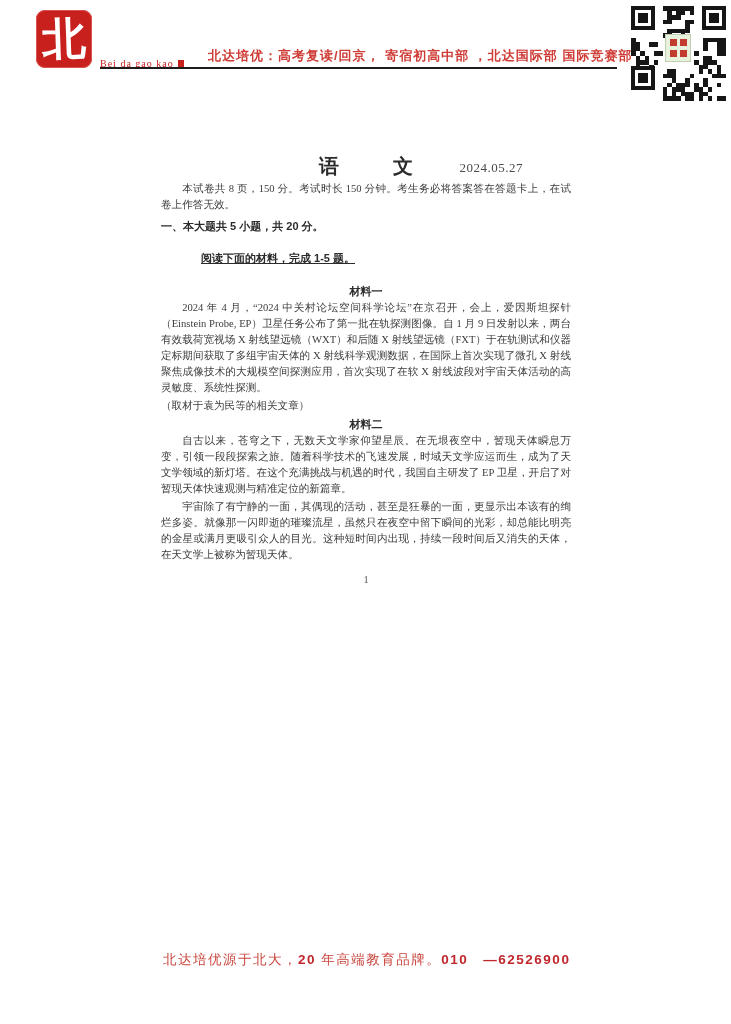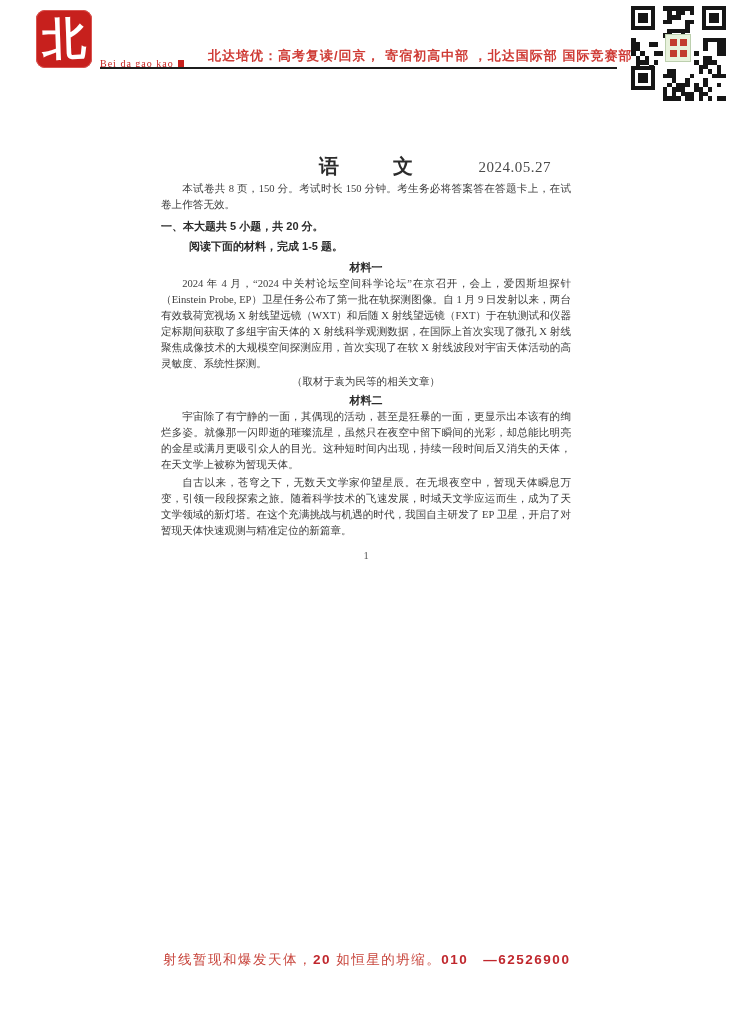--- a/index.html
+++ b/index.html
@@ -83,35 +83,35 @@
   }
   .subject-row{
     position:relative;height:26px;margin-bottom:3px;
     display:flex;align-items:flex-end;justify-content:center;gap:54px;
   }
   .subject-char{
     font-size:20px;font-weight:bold;color:#2b2b2b;line-height:24px;
     font-family:"Liberation Sans","DejaVu Sans",sans-serif;
   }
   .exam-date{
-    position:absolute;right:20px;bottom:2px;
-    font-size:15px;color:#4a4a4a;letter-spacing:.5px;
+    position:absolute;right:48px;bottom:2px;
+    font-size:13px;color:#4a4a4a;letter-spacing:.5px;
   }
   .instructions{
     text-indent:2em;margin:0 0 5px 0;color:#3c3c3c;
   }
   .bold-sans{
     font-family:"Liberation Sans","DejaVu Sans",sans-serif;
     font-weight:bold;color:#2b2b2b;font-size:11px;line-height:16.5px;
   }
   .section-heading{margin:0;}
-  .reading-instruction{margin:4px;padding-left:24px;}
+  .reading-instruction{margin:16px;padding-left:24px;text-decoration:underline;}
   .material-heading{text-align:center;margin:1px 0;}
   .para{text-indent:2em;margin:0 0 2px 0;}
-  .attribution{text-align:center;margin:0 0 2px 0;}
+  .attribution{text-align:left;margin:0 0 2px 0;}
   .page-number{
     text-align:center;margin-top:10px;font-size:10.5px;color:#555;
   }
   
   .footer{
     position:absolute;left:163px;top:951px;
     color:#c8453c;font-size:13.5px;letter-spacing:1.5px;
     font-family:"Liberation Sans","DejaVu Sans",sans-serif;
     white-space:nowrap;
   }
@@ -267,19 +267,19 @@
   <p class="instructions">本试卷共 8 页，150 分。考试时长 150 分钟。考生务必将答案答在答题卡上，在试卷上作答无效。</p>
 
   <p class="bold-sans section-heading">一、本大题共 5 小题，共 20 分。</p>
   <p class="bold-sans reading-instruction">阅读下面的材料，完成 1-5 题。</p>
 
   <p class="bold-sans material-heading">材料一</p>
   <p class="para">2024 年 4 月，“2024 中关村论坛空间科学论坛”在京召开，会上，爱因斯坦探针（Einstein Probe, EP）卫星任务公布了第一批在轨探测图像。自 1 月 9 日发射以来，两台有效载荷宽视场 X 射线望远镜（WXT）和后随 X 射线望远镜（FXT）于在轨测试和仪器定标期间获取了多组宇宙天体的 X 射线科学观测数据，在国际上首次实现了微孔 X 射线聚焦成像技术的大规模空间探测应用，首次实现了在软 X 射线波段对宇宙天体活动的高灵敏度、系统性探测。</p>
   <p class="attribution">（取材于袁为民等的相关文章）</p>
 
   <p class="bold-sans material-heading">材料二</p>
+  <p class="para">自古以来，苍穹之下，无数天文学家仰望星辰。在无垠夜空中，暂现天体瞬息万变，引领一段段探索之旅。随着科学技术的飞速发展，时域天文学应运而生，成为了天文学领域的新灯塔。在这个充满挑战与机遇的时代，我国自主研发了 EP 卫星，开启了对暂现天体快速观测与精准定位的新篇章。</p>
   <p class="para">宇宙除了有宁静的一面，其偶现的活动，甚至是狂暴的一面，更显示出本该有的绚烂多姿。就像那一闪即逝的璀璨流星，虽然只在夜空中留下瞬间的光彩，却总能比明亮的金星或满月更吸引众人的目光。这种短时间内出现，持续一段时间后又消失的天体，在天文学上被称为暂现天体。</p>
-  <p class="para">自古以来，苍穹之下，无数天文学家仰望星辰。在无垠夜空中，暂现天体瞬息万变，引领一段段探索之旅。随着科学技术的飞速发展，时域天文学应运而生，成为了天文学领域的新灯塔。在这个充满挑战与机遇的时代，我国自主研发了 EP 卫星，开启了对暂现天体快速观测与精准定位的新篇章。</p>
 
   <div class="page-number">1</div>
 </div>
 
-<div class="footer"><span>射线暂现和爆发天体，</span><b>20</b><span> 如恒星的坍缩。</span><b>010　—62526900</b></div>
+<div class="footer"><span>北达培优源于北大，</span><b>20</b><span> 年高端教育品牌。</span><b>010　—62526900</b></div>
 
 </body></html>

